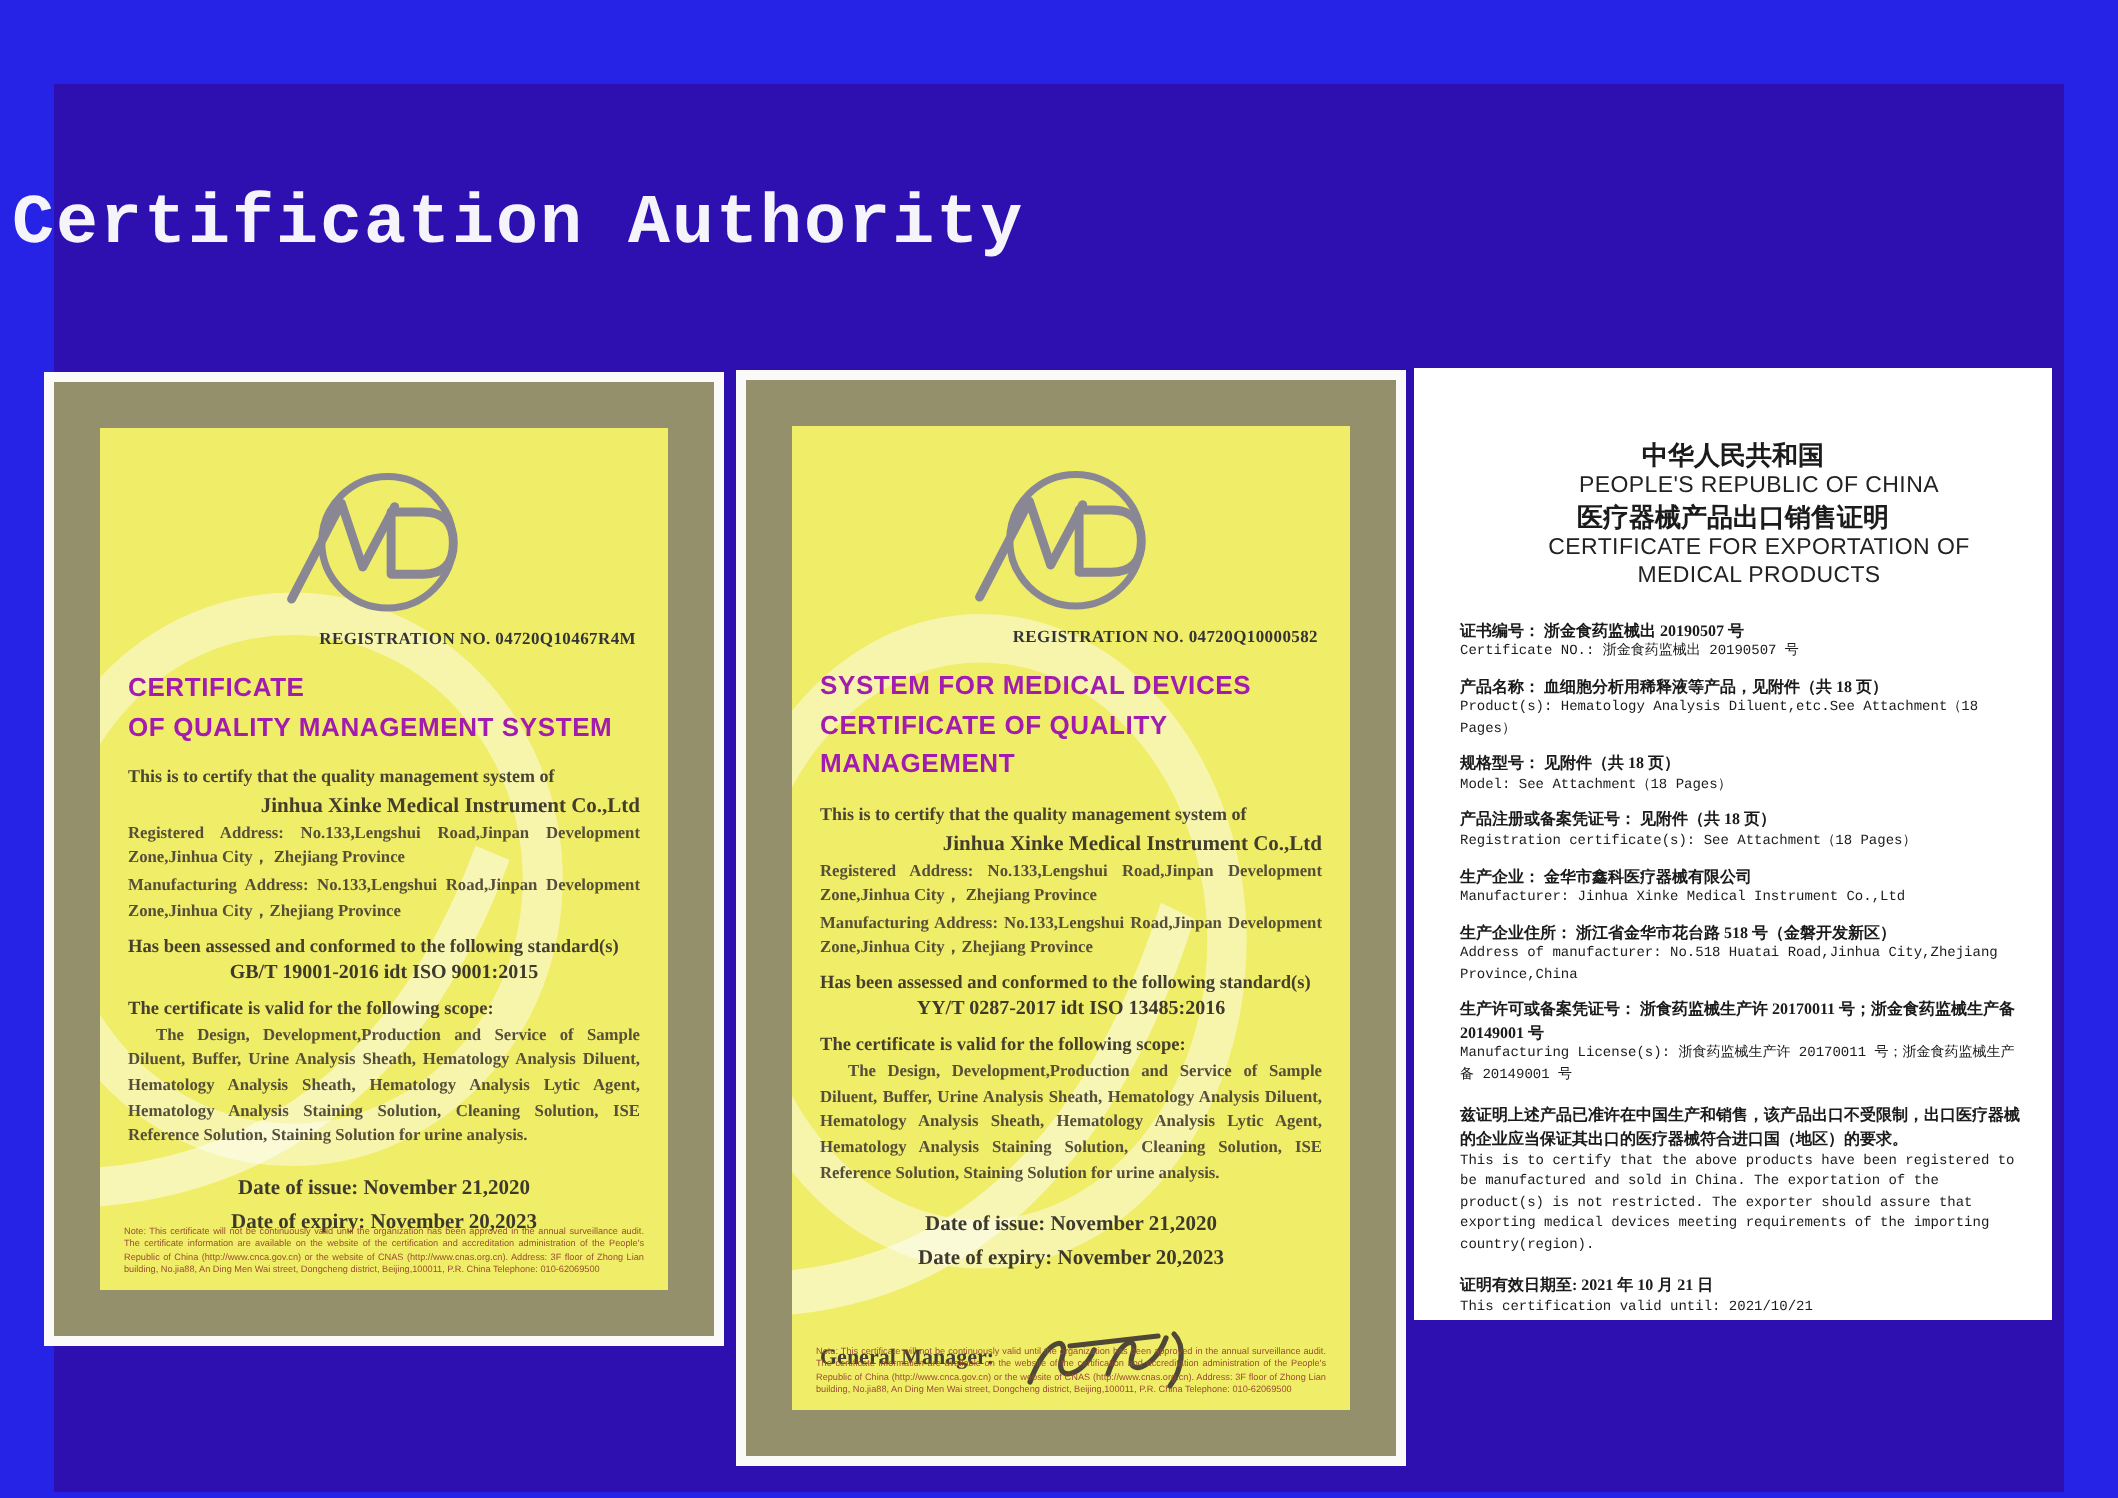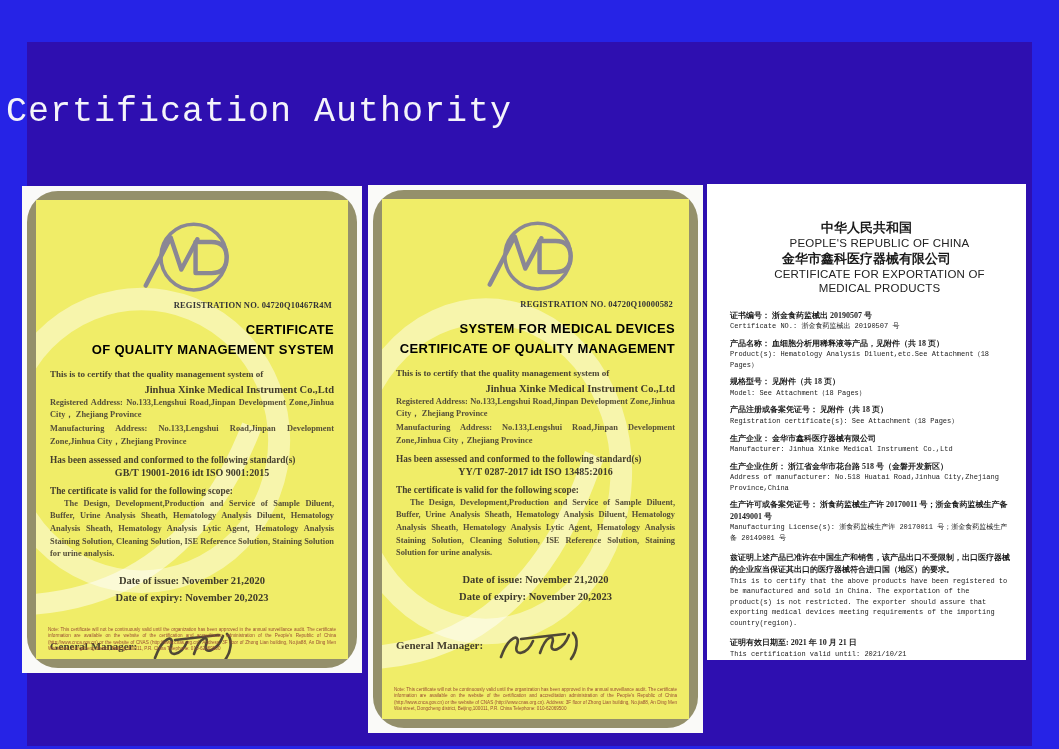--- a/index.html
+++ b/index.html
@@ -1,31 +1,31 @@
 <!DOCTYPE html>
 <html><head>
 <meta charset="utf-8">
 <style>
   html,body{margin:0;padding:0;}
   body{width:1059px;height:749px;overflow:hidden;font-family:"Liberation Sans",sans-serif;}
   .stage{position:absolute;left:0;top:0;width:1059px;height:749px;background:#2623e6;}
   .panel{position:absolute;left:27px;top:42px;width:1005px;height:704px;background:#2e0fb0;}
   .page-title{position:absolute;left:6px;top:92px;margin:0;font-family:"Liberation Mono","DejaVu Sans Mono",monospace;
-    font-size:35px;font-weight:normal;letter-spacing:1px;color:#f4f4fa;z-index:5;white-space:nowrap;}
+    font-size:35px;font-weight:bold;letter-spacing:1px;color:#f4f4fa;z-index:5;white-space:nowrap;}
 
   
   .cert{position:absolute;box-sizing:border-box;}
   .gold{background:#fafaf8;padding:5px;}
-  .gold-frame{box-sizing:border-box;width:100%;height:100%;background:#94906b;padding:9px;border-radius:31px;}
+  .gold-frame{box-sizing:border-box;width:100%;height:100%;background:#94906b;padding:23px;}
   .gold-inner{box-sizing:border-box;position:relative;width:100%;height:100%;background:#f0ed68;overflow:hidden;
     color:#4c4637;font-family:"Liberation Serif","DejaVu Serif",serif;padding:8px 14px;}
   .watermark{position:absolute;left:0;top:0;width:100%;height:100%;pointer-events:none;}
   .md-logo{width:112px;height:80px;margin:10px auto 0;position:relative;z-index:1;}
   .regno{position:relative;z-index:1;text-align:right;padding-right:2px;font-size:8.5px;font-weight:bold;color:#343436;margin-top:2px;letter-spacing:.2px;}
-  .gtitle{position:relative;z-index:1;text-align:right;font-weight:bold;color:#000000;font-size:13px;line-height:1.5;margin-top:10px;
+  .gtitle{position:relative;z-index:1;text-align:left;font-weight:bold;color:#a21caf;font-size:13px;line-height:1.5;margin-top:10px;
     font-family:"Liberation Sans","DejaVu Sans",sans-serif;letter-spacing:.3px;}
   .certify{position:relative;z-index:1;font-size:9px;font-weight:bold;margin-top:10px;color:#4a4432;}
   .company{position:relative;z-index:1;text-align:right;font-size:10.5px;font-weight:bold;color:#433d2c;margin-top:5px;}
   .addr{position:relative;z-index:1;font-size:8.4px;line-height:1.45;font-weight:bold;color:#564f39;margin-top:2px;text-align:justify;}
   .assessed{position:relative;z-index:1;font-size:9.3px;font-weight:bold;color:#453f2e;margin-top:7px;}
   .standard{position:relative;z-index:1;text-align:center;font-size:10px;font-weight:bold;color:#3e3a2b;margin-top:2px;}
   .scopehead{position:relative;z-index:1;font-size:9.3px;font-weight:bold;color:#453f2e;margin-top:8px;}
   .scope{position:relative;z-index:1;font-size:8.4px;line-height:1.5;font-weight:bold;color:#564f39;text-align:justify;margin-top:2px;text-indent:14px;}
   .dates{position:relative;z-index:1;text-align:center;font-size:10.5px;font-weight:bold;color:#3e3a2b;line-height:1.6;margin-top:12px;}
   .gm-row{position:relative;z-index:1;margin-top:20px;height:40px;}
@@ -155,21 +155,21 @@
 
         <div class="fineprint">Note: This certificate will not be continuously valid until the organization has been approved in the annual surveillance audit. The certificate information are available on the website of the certification and accreditation administration of the People's Republic of China (http://www.cnca.gov.cn) or the website of CNAS (http://www.cnas.org.cn). Address: 3F floor of Zhong Lian building, No.jia88, An Ding Men Wai street, Dongcheng district, Beijing,100011, P.R. China    Telephone: 010-62069500</div>
       </div>
     </div>
   </article>
 
   <article class="cert white-doc" style="left:707px;top:184px;width:319px;height:476px;">
     <div class="wd-head">
       <div class="wd-cn">中华人民共和国</div>
       <div class="wd-en">PEOPLE'S REPUBLIC OF CHINA</div>
-      <div class="wd-cn">金华市鑫科医疗器械有限公司</div>
+      <div class="wd-cn">医疗器械产品出口销售证明</div>
       <div class="wd-en wd-en2">CERTIFICATE FOR EXPORTATION OF MEDICAL PRODUCTS</div>
     </div>
     <div class="wd-rows">
       <div class="wd-row">
         <div class="cn">证书编号：  浙金食药监械出 20190507 号</div>
         <div class="en">Certificate  NO.:  浙金食药监械出 20190507 号</div>
       </div>
       <div class="wd-row">
         <div class="cn">产品名称： 血细胞分析用稀释液等产品，见附件（共 18 页）</div>
         <div class="en">Product(s): Hematology Analysis Diluent,etc.See Attachment（18 Pages）</div>

